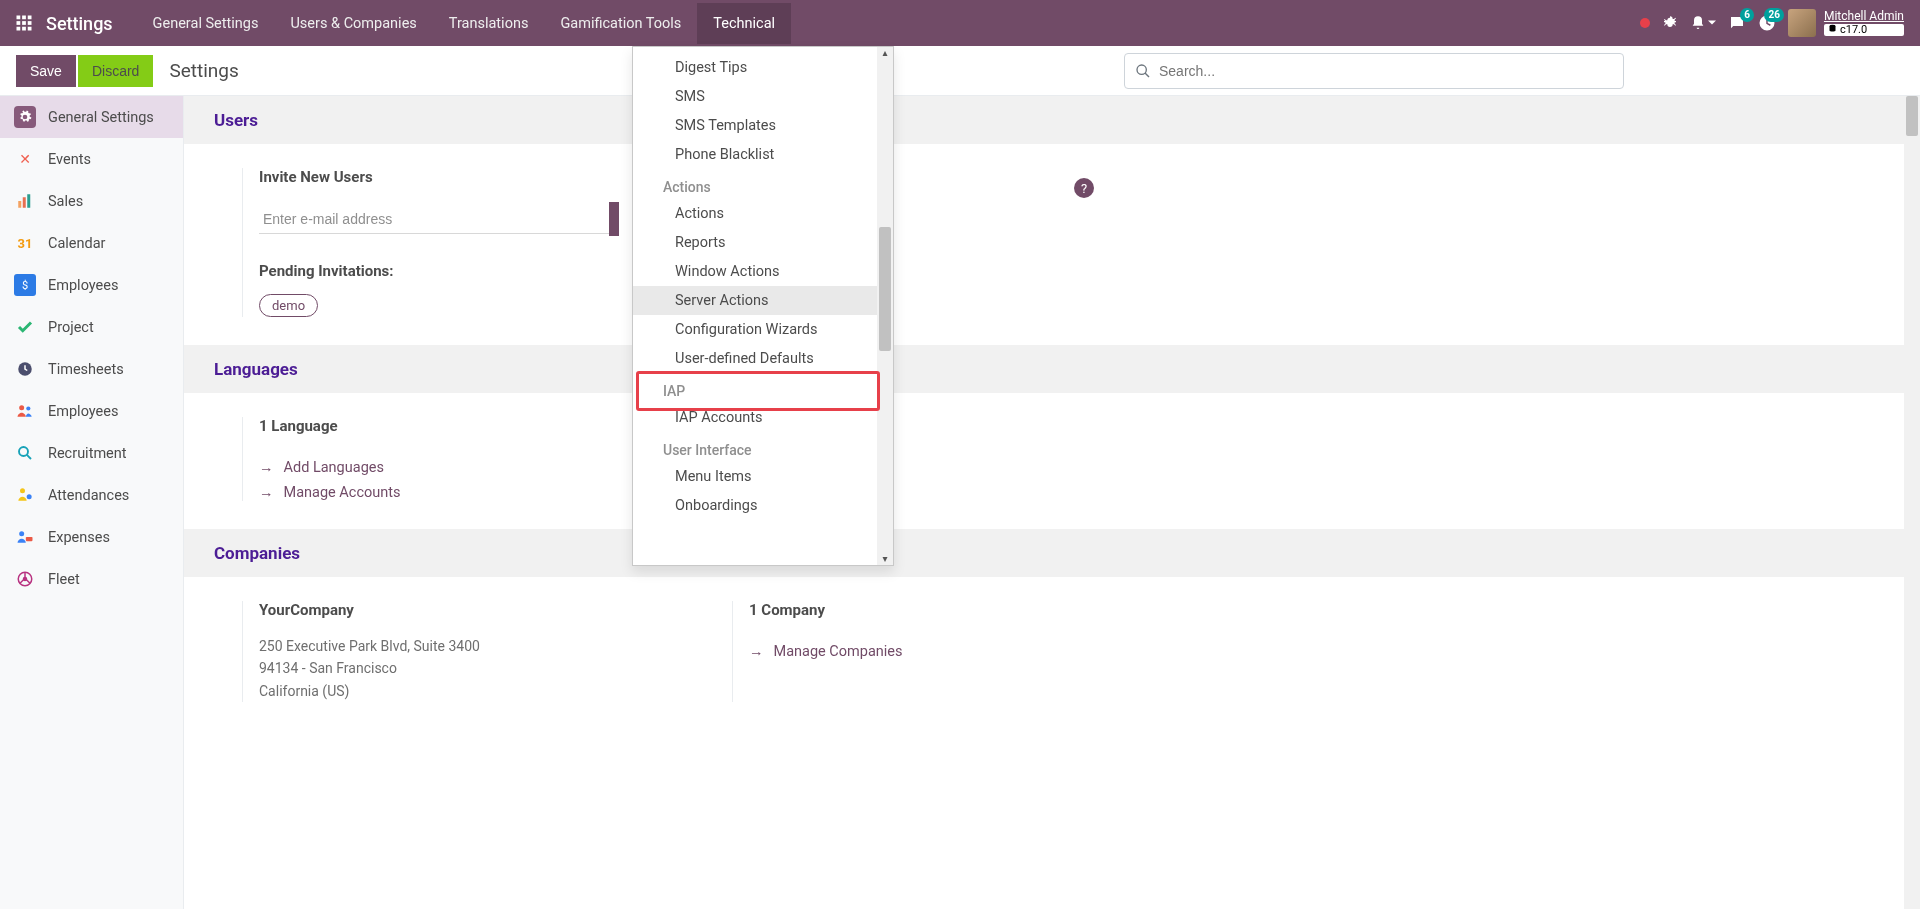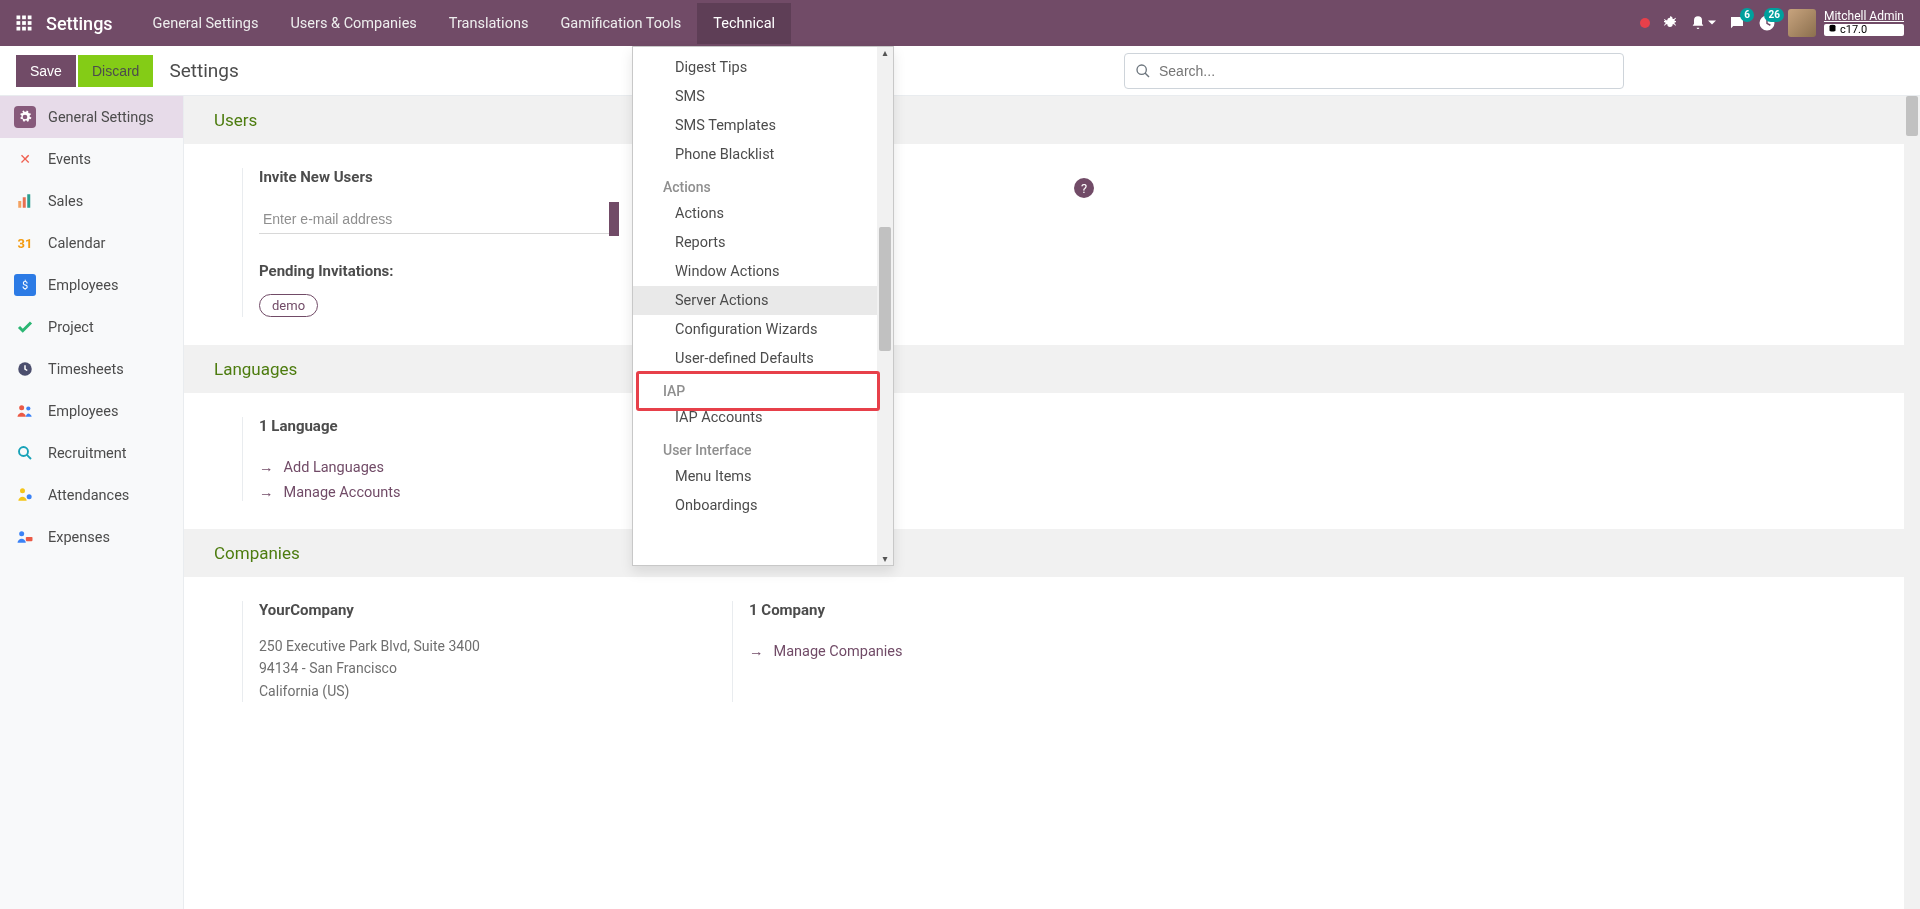--- a/index.html
+++ b/index.html
@@ -72,21 +72,21 @@
   }
   .side-item {
     display:flex;align-items:center;gap:12px;padding:10px 14px;cursor:pointer;
     font-size:14.5px;color:#4c4c4c;
   }
   .side-item.active { background:#e7dbe9;color:#4c4c4c;}
   .side-icon { width:22px;height:22px;display:flex;align-items:center;justify-content:center;
     border-radius:4px; font-size:14px; }
   .content { flex:1; overflow-y:auto; position:relative;}
   .section-hdr {
-    background:#f1f1f1;padding:14px 30px;font-size:17px;font-weight:400;color:#4d7c0f;
+    background:#f1f1f1;padding:14px 30px;font-size:17px;font-weight:700;color:#4c1d95;
   }
   .section-body { padding:24px 0 28px 0; display:flex; }
   .section-col { display:flex;flex-direction:column; }
   .col-border-left { border-left:1px solid #e9ecef; padding-left:16px;}
   .pad-l { margin-left: 58px; }
   .label { font-size:15px; font-weight:700; color:#4c4c4c; margin-bottom:16px;}
   .email-row { display:flex;align-items:center;}
   .email-input { width:350px;border:none;border-bottom:1px solid #d8d8d8;padding:6px 4px;font-size:14px;outline:none;}
   .email-input::placeholder{color:#8f8f8f;}
   .invite-btn { width:10px;height:34px;background:#714B67;}
@@ -318,20 +318,32 @@
     <div class="side-item">
       <span class="side-icon">
         <svg width="20" height="20" viewBox="0 0 24 24">
             <circle cx="8" cy="8" r="3" fill="#3b82f6"></circle>
             <path d="M3 19c0-3 2.5-5 5-5s5 2 5 5" fill="#3b82f6"></path>
             <rect x="13" y="12" width="8" height="5" rx="1" fill="#eb5a46"></rect>
           </svg>
       </span>
       <span>Expenses</span>
     </div>
+    <div class="side-item">
+      <span class="side-icon">
+        <svg width="18" height="18" viewBox="0 0 24 24" fill="none" stroke="#b83280" stroke-width="2">
+            <circle cx="12" cy="12" r="9"></circle>
+            <circle cx="12" cy="12" r="2" fill="#b83280"></circle>
+            <line x1="12" y1="3" x2="12" y2="10"></line>
+            <line x1="5" y1="18" x2="10" y2="13"></line>
+            <line x1="19" y1="18" x2="14" y2="13"></line>
+          </svg>
+      </span>
+      <span>Fleet</span>
+    </div>
   </div>
 
   <div class="content">
     <div class="right-scrollbar">
       <div class="thumb"></div>
     </div>
 
     <div class="section-hdr">Users</div>
     <div class="section-body">
       <div class="section-col col-border-left pad-l" style="width:620px;">

